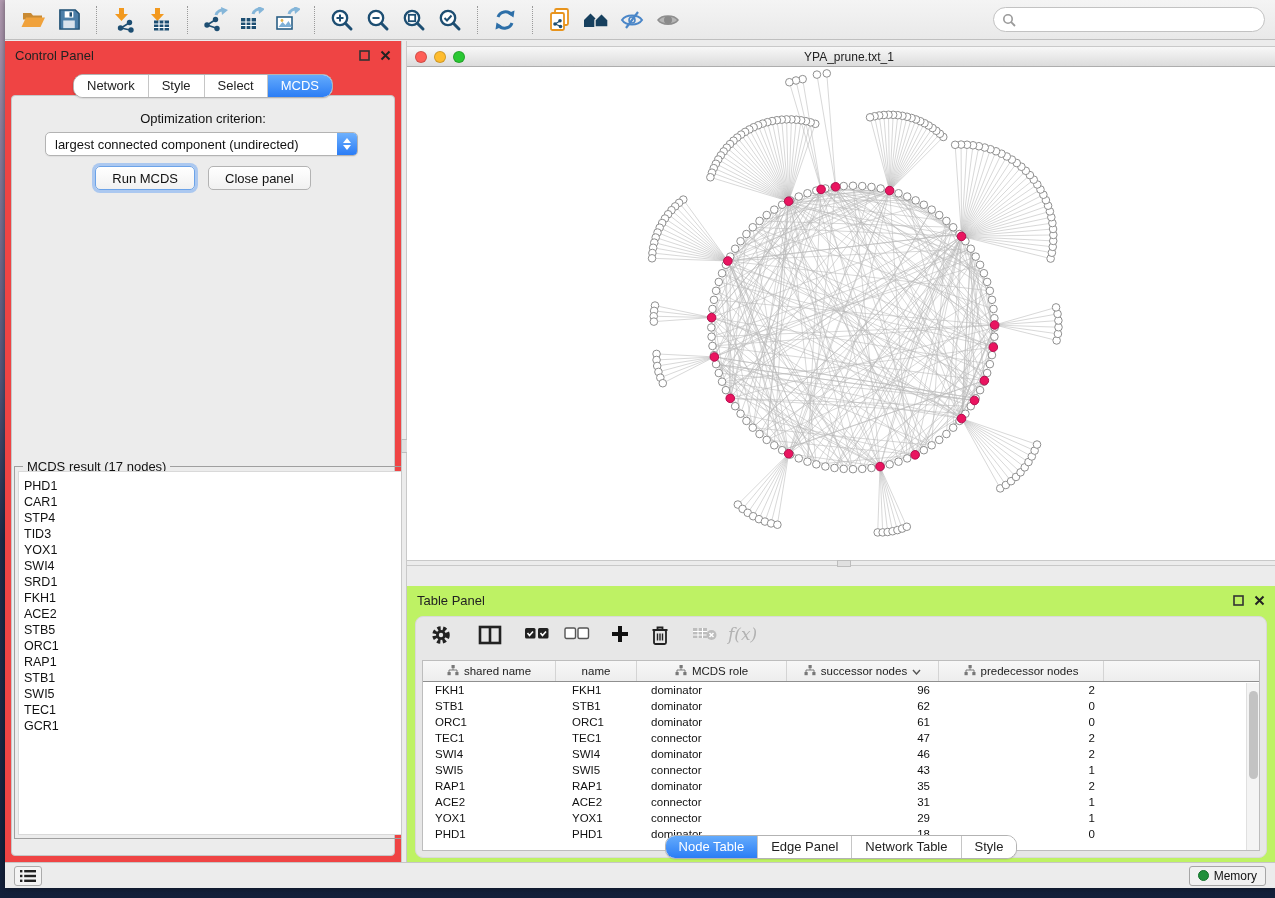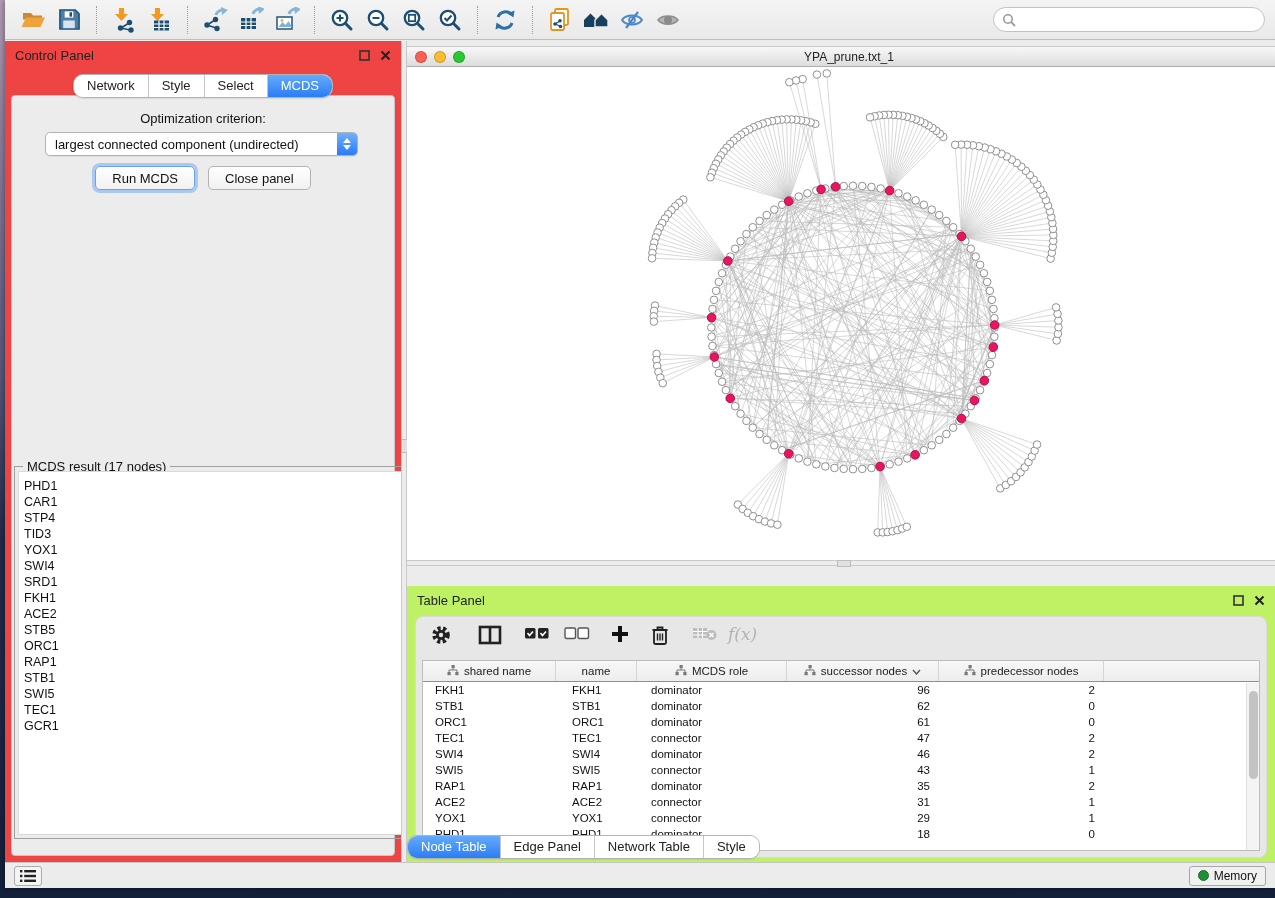--- a/index.html
+++ b/index.html
@@ -78,21 +78,21 @@
     background:linear-gradient(#f7f7f7,#ededed); border-bottom:1px solid #8f8f8f; }
   .th { display:flex; align-items:center; justify-content:center; gap:5px; font-size:11.5px; color:#222;
     border-right:1px solid #d4d4d4; overflow:hidden; white-space:nowrap; }
   .th:last-child { border-right:none; }
   .trow { display:grid; grid-template-columns:133px 81px 150px 152px 165px 1fr; height:16px; }
   .td { font-size:11.5px; color:#111; line-height:16px; white-space:nowrap; overflow:hidden; }
   .td.c0 { padding-left:12px; } .td.c1 { padding-left:16px; } .td.c2 { padding-left:14px; }
   .td.c3, .td.c4 { text-align:right; padding-right:9px; }
   .tscroll { position:absolute; top:22px; right:0; bottom:0; width:13px; background:#f4f4f4; border-left:1px solid #e0e0e0; }
   .tthumb { position:absolute; top:8px; left:2px; width:9px; height:88px; background:#c3c3c3; border-radius:5px; }
-  .tp-tabs-row { position:absolute; bottom:3px; left:0; width:100%; display:flex; justify-content:flex-start; }
+  .tp-tabs-row { position:absolute; bottom:3px; left:0; width:100%; display:flex; justify-content:center; }
 
   
   .status-bar { position:absolute; left:0; right:0; bottom:0; height:26px; background:#ececec; border-top:1px solid #c6c6c6;
     display:flex; align-items:center; padding:0 9px; }
   .list-btn { width:28px; height:20px; background:#f4f4f4; border:1px solid #ababab; border-radius:3px;
     display:flex; align-items:center; justify-content:center; }
   .memory-btn { margin-left:auto; height:20px; background:#f1f1f1; border:1px solid #a6a6a6; border-radius:3px;
     display:flex; align-items:center; gap:5px; padding:0 8px; font-size:12px; color:#111; }
   .mem-dot { width:11px; height:11px; border-radius:50%; background:#1f8f3a; border:1px solid #14702b; }
 </style>

